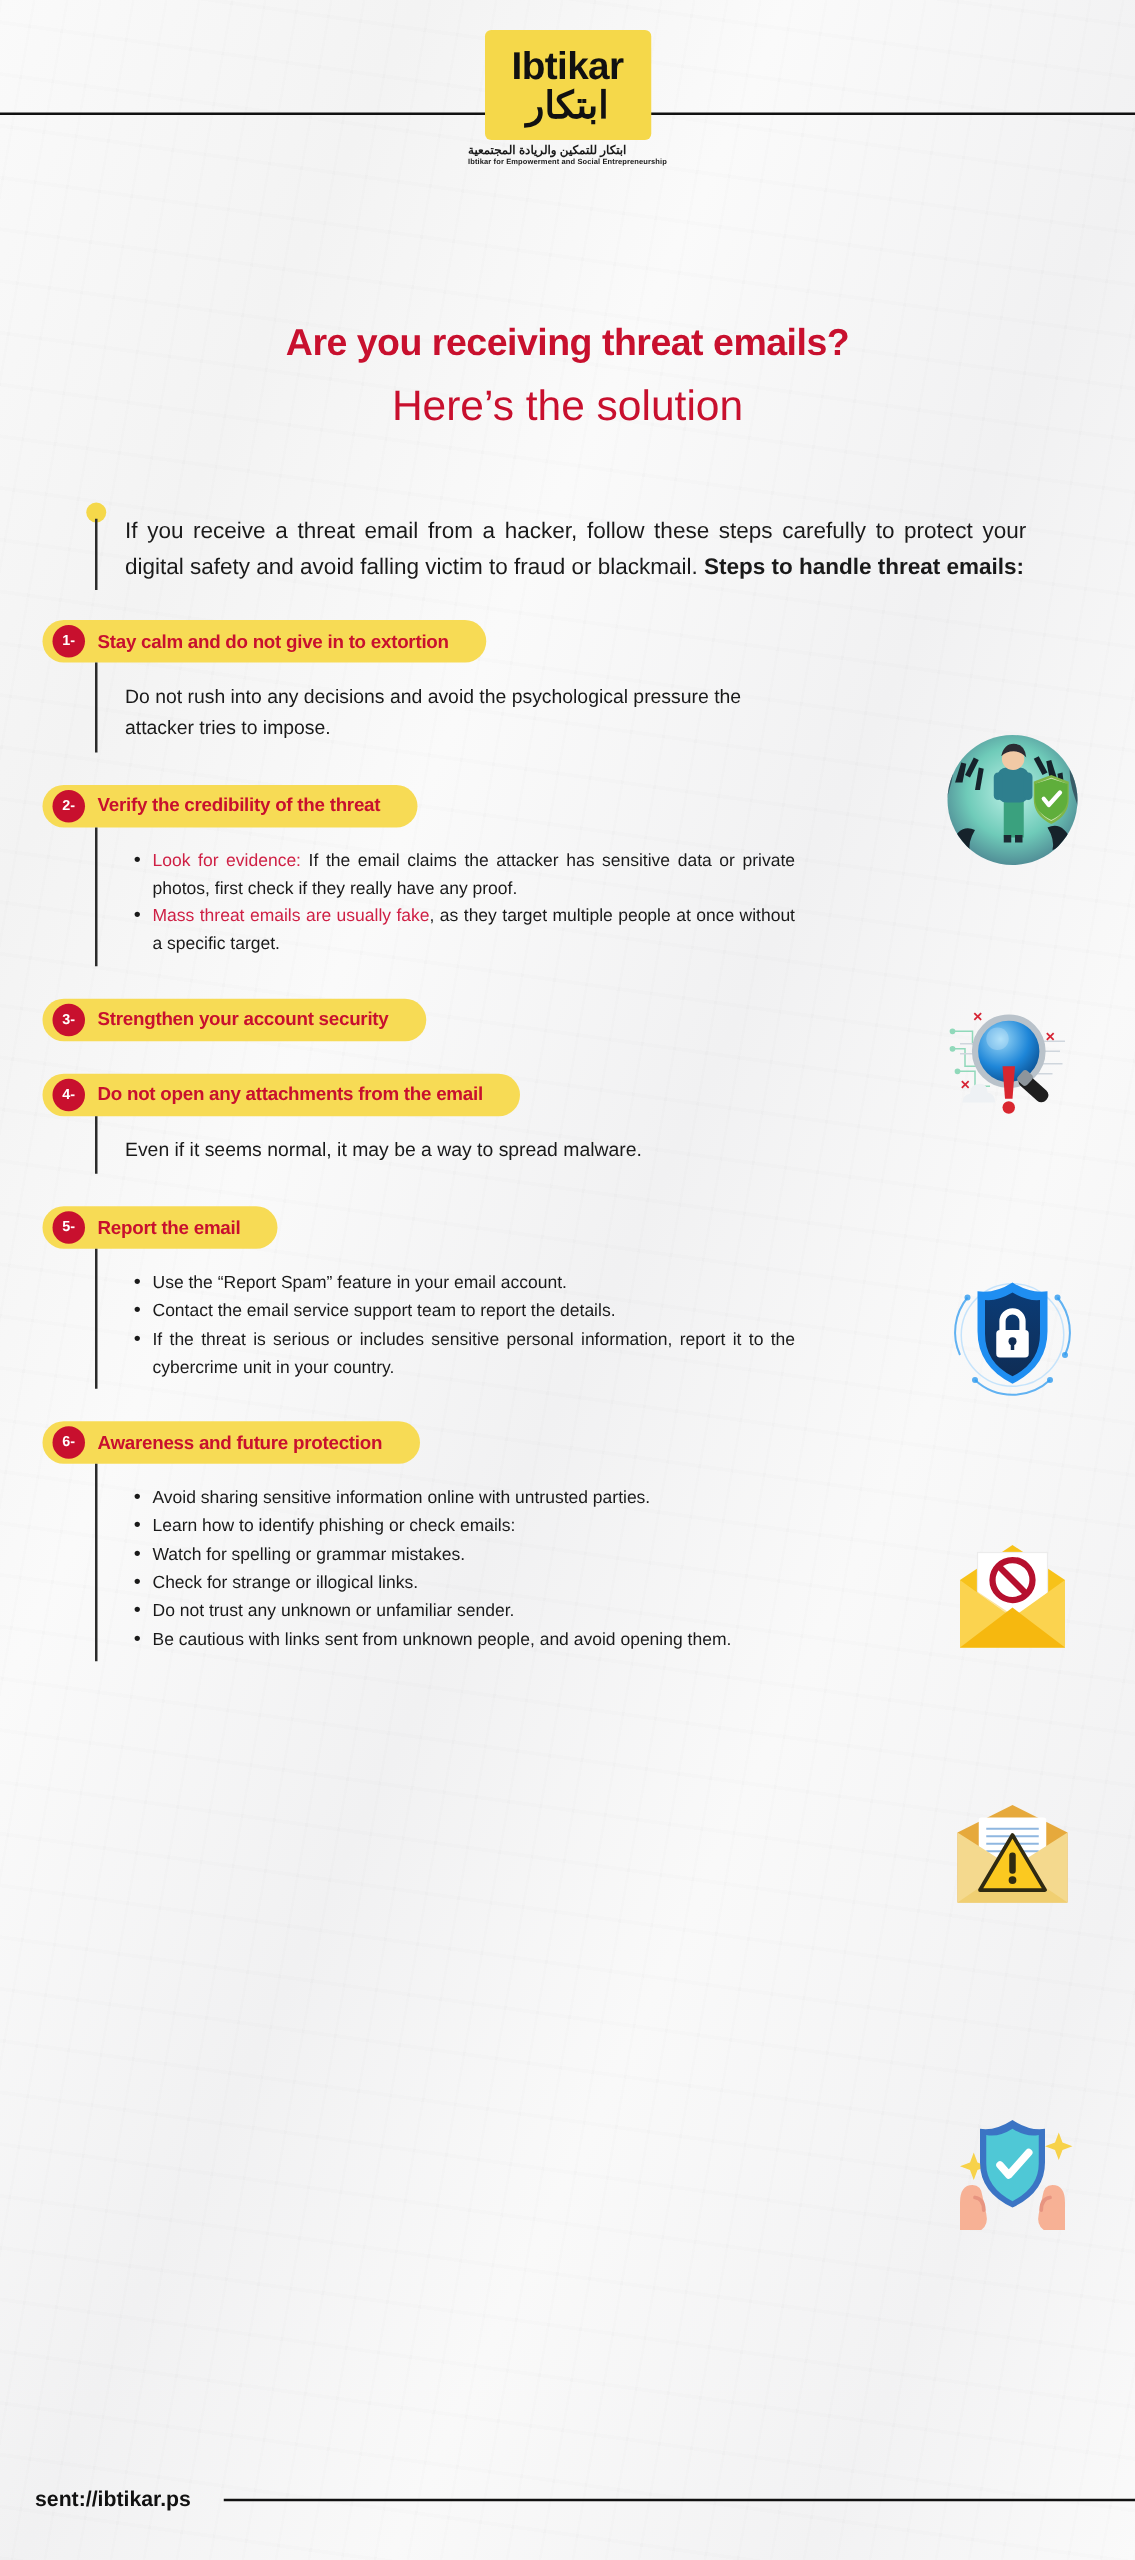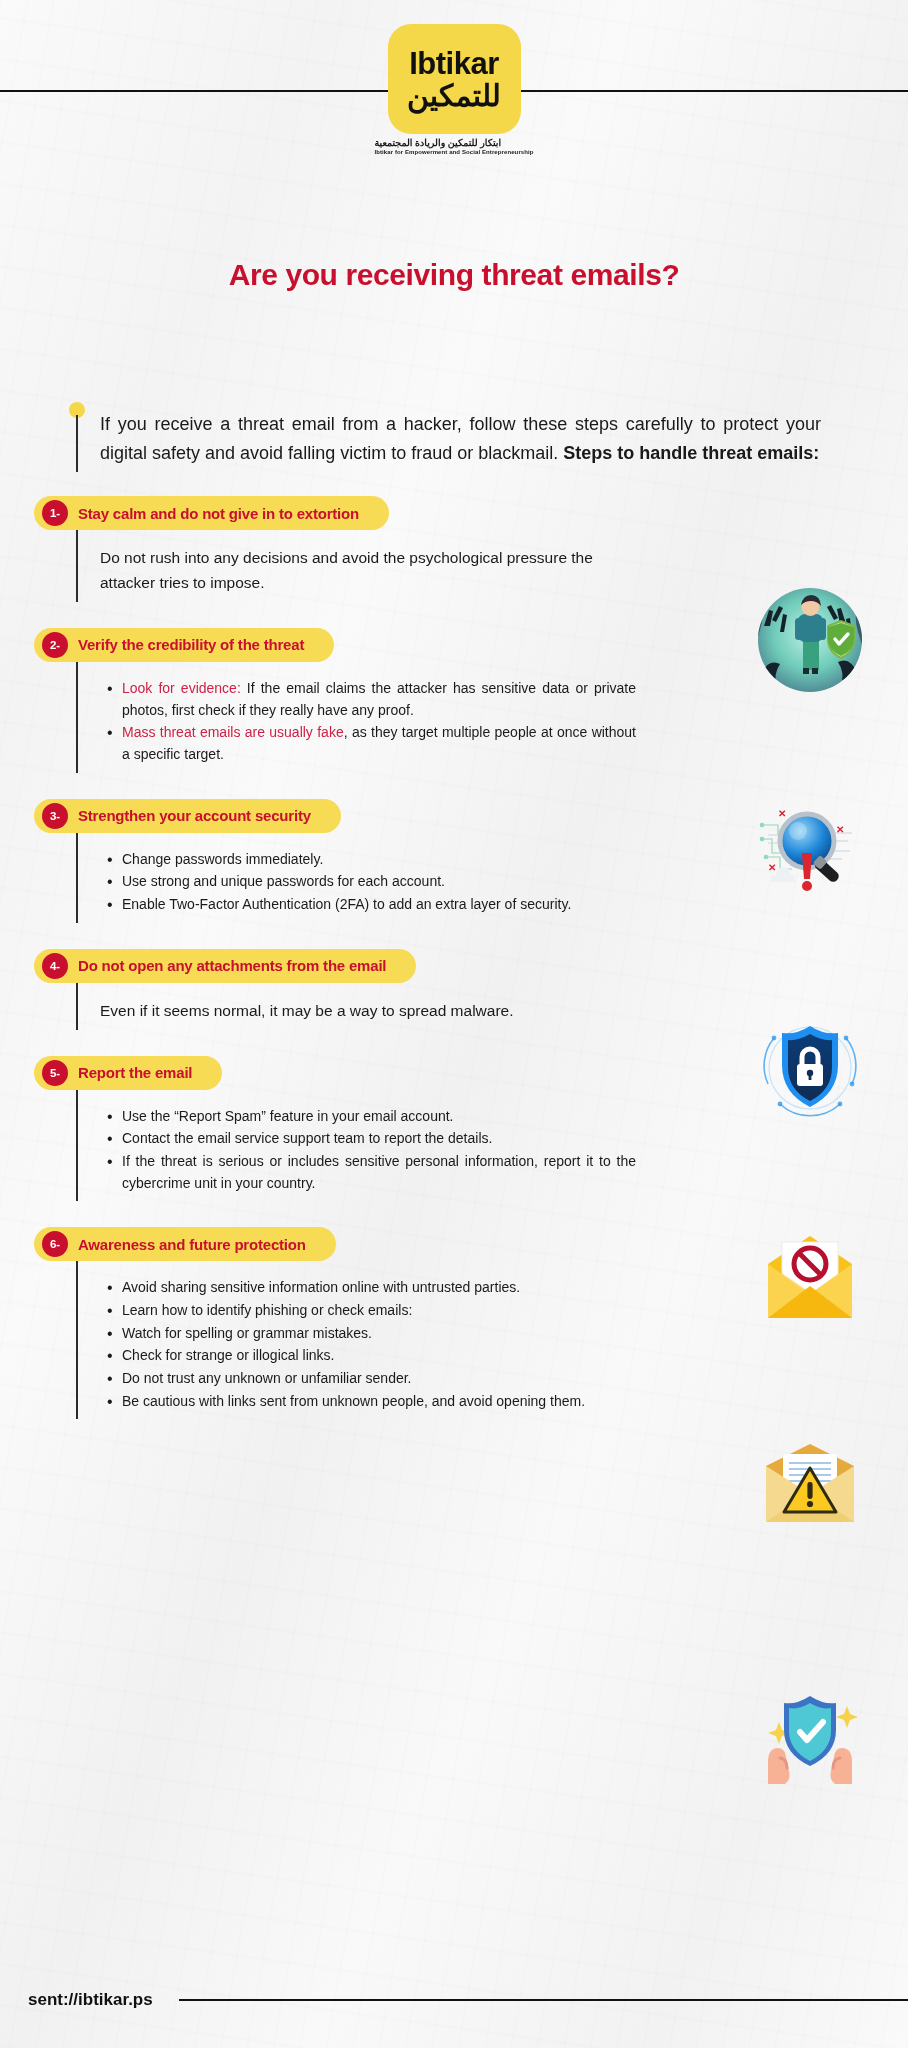--- a/index.html
+++ b/index.html
@@ -40,23 +40,23 @@
     position: absolute;
     left: 0; right: 0;
     top: 24px;
     display: flex;
     flex-direction: column;
     align-items: center;
     z-index: 4;
   }
   .logo-badge {
     width: 133px;
-    height: 110px;
+    height: 88px;
     background: #f5d84a;
-    border-radius: 23px;
+    border-radius: 5px;
     display: flex;
     flex-direction: column;
     align-items: center;
     justify-content: center;
     gap: 2px;
   }
   .logo-latin {
     font-size: 31px;
     font-weight: bold;
     color: #111;
@@ -252,30 +252,31 @@
 <body>
 
 <div id="page">
   <div id="texture"></div>
 
   <div class="header-rule"></div>
 
   <div class="logo-wrap">
     <div class="logo-badge">
       <span class="logo-latin">Ibtikar</span>
-      <span class="logo-arabic">للتمكين</span>
+      <span class="logo-arabic">ابتكار</span>
     </div>
     <div class="tagline">
       <span class="tagline-ar">ابتكار للتمكين والريادة المجتمعية</span>
       <span class="tagline-en">Ibtikar for Empowerment and Social Entrepreneurship</span>
     </div>
   </div>
 
   <div class="title-block">
     <div class="title-main">Are you receiving threat emails?</div>
+    <div class="title-sub">Here’s the solution</div>
   </div>
 
   <div class="content">
 
     <div class="intro">
       <div class="dot"></div>
       <div class="vline"></div>
       <p><span>If you receive a threat email from a hacker, follow these steps carefully to protect your digital safety and avoid falling victim to fraud or blackmail. </span><span class="bold">Steps to handle threat emails:</span></p>
     </div>
 
@@ -293,27 +294,20 @@
           </div><div class="step-body">
             <div class="vline"></div>
             <ul>
               <li class="justify"><span class="hl">Look for evidence:</span><span> If the email claims the attacker has sensitive data or private photos, first check if they really have any proof.</span></li>
               <li class="justify"><span class="hl">Mass threat emails are usually fake</span><span>, as they target multiple people at once without a specific target.</span></li>
             </ul>
           </div></div>
         <div class="step" style="margin-top: 26px;"><div class="pill">
             <span class="num">3-</span>
             <span class="ttl">Strengthen your account security</span>
-          </div><div class="step-body">
-            <div class="vline"></div>
-            <ul>
-              <li><span>Change passwords immediately.</span></li>
-              <li><span>Use strong and unique passwords for each account.</span></li>
-              <li class="justify"><span>Enable Two-Factor Authentication (2FA) to add an extra layer of security.</span></li>
-            </ul>
           </div></div>
         <div class="step" style="margin-top: 26px;"><div class="pill">
             <span class="num">4-</span>
             <span class="ttl">Do not open any attachments from the email</span>
           </div><div class="step-body">
             <div class="vline"></div>
             <p class="para">Even if it seems normal, it may be a way to spread malware.</p>
           </div></div>
         <div class="step" style="margin-top: 26px;"><div class="pill">
             <span class="num">5-</span>

